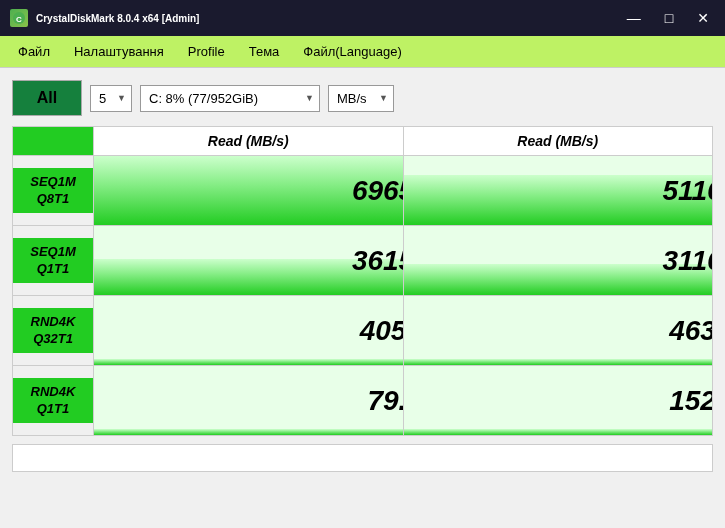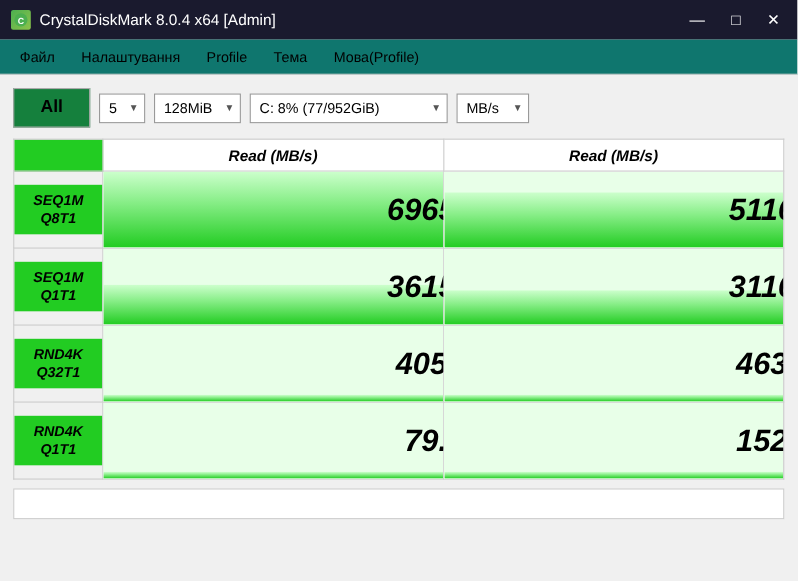--- a/index.html
+++ b/index.html
@@ -33,40 +33,41 @@
       height: 18px;
       background: linear-gradient(135deg, #4CAF50, #8BC34A);
       border-radius: 2px;
       display: flex;
       align-items: center;
       justify-content: center;
       font-size: 10px;
     }
 
     .title-bar-title {
-      font-size: 14px;
+      font-size: 10px;
       color: white;
+      font-weight: bold;
     }
 
     .title-bar-controls {
       display: flex;
       gap: 12px;
       align-items: center;
     }
 
     .title-bar-btn {
       color: white;
       font-size: 14px;
       cursor: pointer;
       padding: 2px 6px;
       line-height: 1;
     }
 
     .menu-bar {
-      background: #0f766e;
+      background: #bef264;
       display: flex;
       align-items: center;
       padding: 4px 8px;
       gap: 4px;
       border-bottom: 1px solid #ccc;
       height: 32px;
     }
 
     .menu-item {
       padding: 3px 10px;
@@ -214,43 +215,36 @@
     <span class="title-bar-btn">□</span>
     <span class="title-bar-btn close">✕</span>
   </div>
 </div>
 
 <div class="menu-bar">
 <span class="menu-item">Файл</span>
     <span class="menu-item">Налаштування</span>
     <span class="menu-item">Profile</span>
     <span class="menu-item">Тема</span>
-    <span class="menu-item">Мова(Profile)</span>
+    <span class="menu-item">Файл(Language)</span>
   </div>
 
 <div class="main-content">
 
   <div class="toolbar">
     <button class="all-btn">All</button>
 
     <div class="select-wrapper">
       <select>
         <option>5</option>
         <option>1</option>
         <option>3</option>
       </select>
     </div>
 
-    <div class="select-wrapper">
-      <select>
-        <option>128MiB</option>
-        <option>1GiB</option>
-        <option>32MiB</option>
-      </select>
-    </div>
 
     <div class="select-wrapper">
       <select style="min-width:180px">
         <option>C: 8% (77/952GiB)</option>
       </select>
     </div>
 
     <div class="select-wrapper">
       <select>
         <option>MB/s</option>

